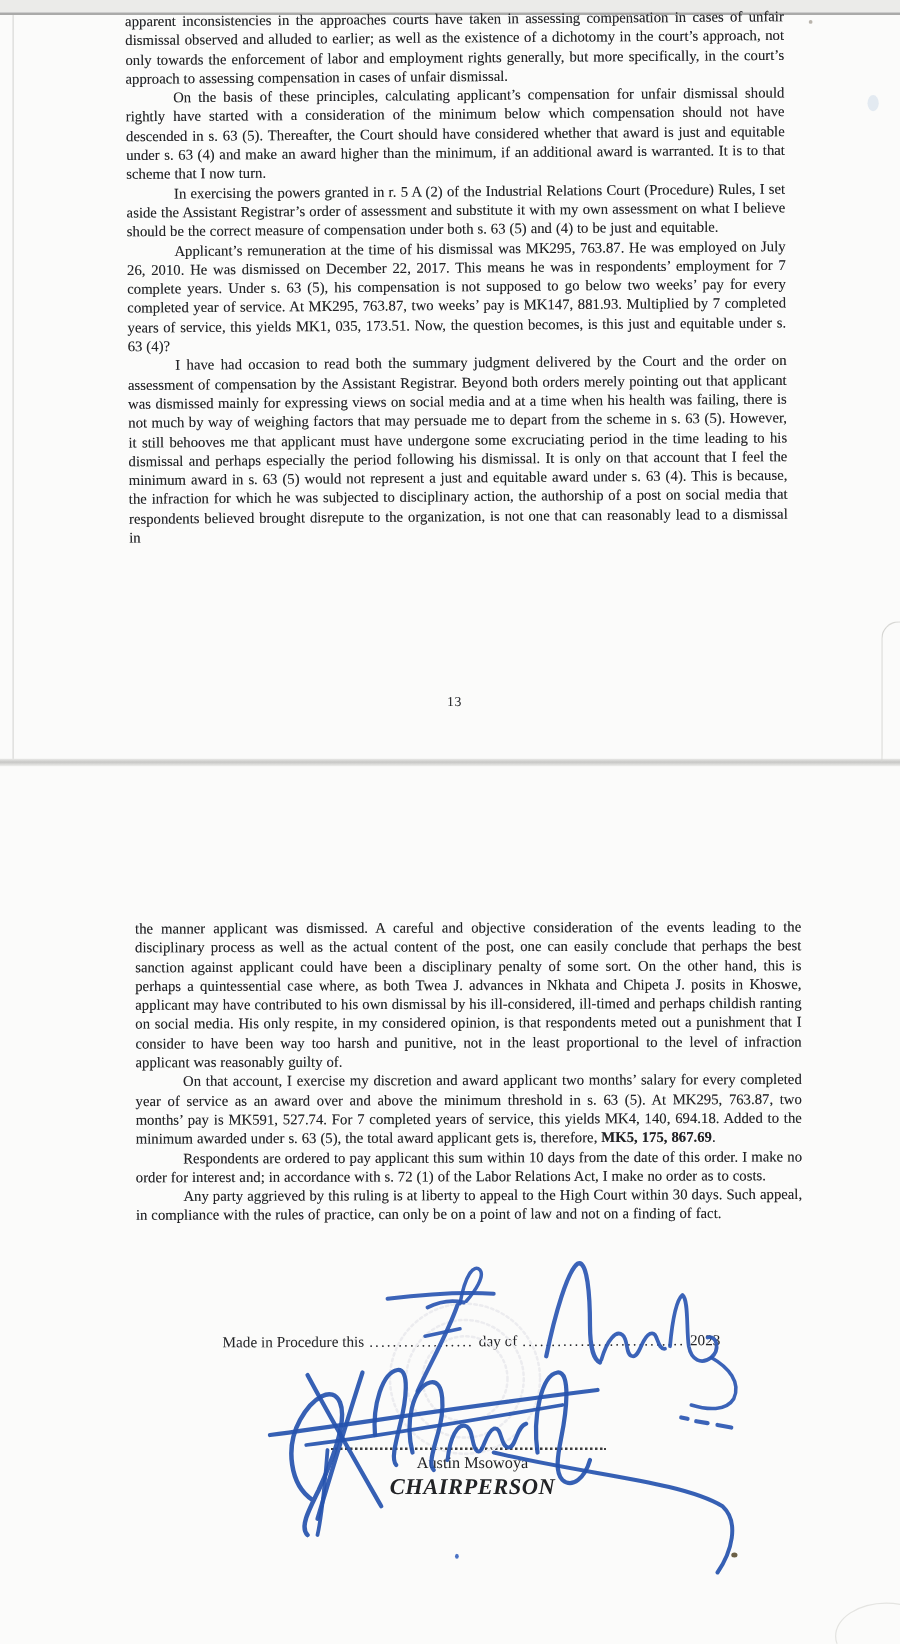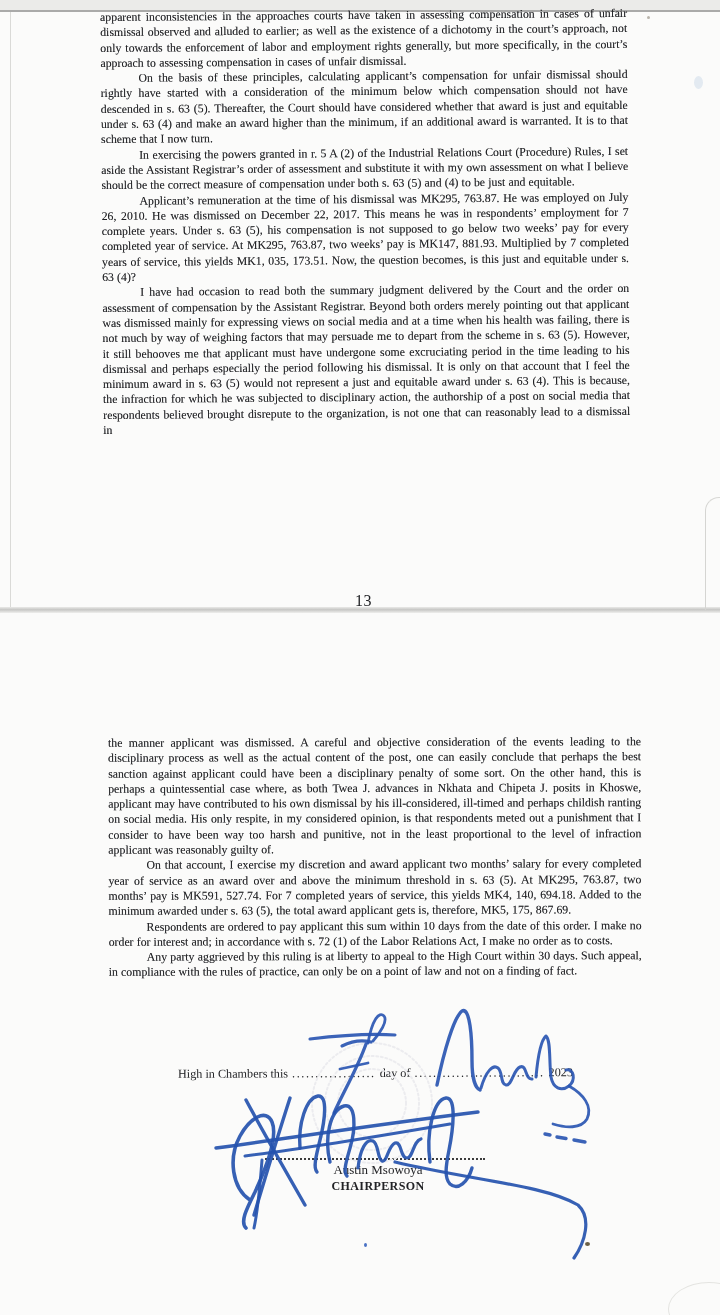--- a/index.html
+++ b/index.html
@@ -29,37 +29,37 @@
   .textblock{
     position:absolute;font-size:11.8px;line-height:15.3px;text-align:justify;
     text-shadow:0 0 .4px rgba(20,20,25,.4);
     word-spacing:.2px;
   }
   .page1-text{left:100px;top:8px;width:527px;transform:rotate(-.45deg);transform-origin:50% 0;}
   .page2-text{left:108px;top:735px;width:533px;transform:rotate(-.18deg);transform-origin:50% 0;}
   .para{margin:0;text-indent:38px;}
   .para.no-indent{text-indent:0;}
   .it{}
-  .bd{font-weight:normal;}
+  .bd{font-weight:bold;}
 
   .page-number{position:absolute;left:100px;top:556px;width:527px;text-align:center;
-    font-size:16px;letter-spacing:.5px;margin-top:36px;}
+    font-size:11px;letter-spacing:.5px;}
 
   
   .date-line{position:absolute;left:178px;top:1066px;font-size:12.2px;white-space:nowrap;
     transform:rotate(-.25deg);}
   .dots{letter-spacing:1.6px;}
   .date-line .gap{display:inline-block;width:4px;}
 
   
   .sig-dotted-line{position:absolute;left:265px;top:1138px;width:220px;height:20px;
     border-bottom:2px dotted #3c3c3c;}
   .signatory{position:absolute;left:278px;top:1162px;width:200px;text-align:center;}
   .signatory .name{font-size:13px;}
-  .signatory .title{font-size:12px;font-weight:bold;letter-spacing:.4px;margin-top:1px;}
+  .signatory .title{font-size:18px;font-weight:bold;letter-spacing:.4px;margin-top:1px;font-style:italic;}
   .ink-svg{position:absolute;left:180px;top:995px;width:440px;height:290px;}
   .ink-svg path,.ink-svg circle{fill:none;stroke-linecap:round;stroke-linejoin:round;}
   .seal{stroke:#ececef;stroke-width:2;stroke-dasharray:2 2.6;}
   .ink{stroke:#2a56b2;opacity:.92;}
   .ink.heavy{stroke:#2552ae;}
 </style>
 </head>
 <body>
 
 <div class="scan-top"></div>
@@ -83,21 +83,21 @@
 <div class="page-number">13</div>
 
 <div class="textblock page2-text">
     <p class="para no-indent"><span>the manner applicant was dismissed. A careful and objective consideration of the events leading to the disciplinary process as well as the actual content of the post, one can easily conclude that perhaps the best sanction against applicant could have been a disciplinary penalty of some sort. On the other hand, this is perhaps a quintessential case where, as both Twea J. advances in </span><span class="it">Nkhata</span><span> and Chipeta J. posits in </span><span class="it">Khoswe</span><span>, applicant may have contributed to his own dismissal by his ill-considered, ill-timed and perhaps childish ranting on social media. His only respite, in my considered opinion, is that respondents meted out a punishment that I consider to have been way too harsh and punitive, not in the least proportional to the level of infraction applicant was reasonably guilty of.</span></p>
     <p class="para"><span>On that account, I exercise my discretion and award applicant two months’ salary for every completed year of service as an award over and above the minimum threshold in s. 63 (5). At MK295, 763.87, two months’ pay is MK591, 527.74. For 7 completed years of service, this yields MK4, 140, 694.18. Added to the minimum awarded under s. 63 (5), the total award applicant gets is, therefore, </span><span class="bd">MK5, 175, 867.69</span><span>.</span></p>
     <p class="para"><span>Respondents are ordered to pay applicant this sum within 10 days from the date of this order. I make no order for interest and; in accordance with s. 72 (1) of the Labor Relations Act, I make no order as to costs.</span></p>
     <p class="para"><span>Any party aggrieved by this ruling is at liberty to appeal to the High Court within 30 days. Such appeal, in compliance with the rules of practice, can only be on a point of law and not on a finding of fact.</span></p>
   </div>
 
 <div class="date-line">
-  <span>High in Chambers this</span><span class="gap"></span><span class="dots">..................</span><span class="gap"></span><span>day of</span><span class="gap"></span><span class="dots">............................</span><span class="gap"></span><span>2023</span>
+  <span>Made in Procedure this</span><span class="gap"></span><span class="dots">..................</span><span class="gap"></span><span>day of</span><span class="gap"></span><span class="dots">............................</span><span class="gap"></span><span>2023</span>
 </div>
 
 <div class="sig-dotted-line"></div>
 <div class="signatory">
   <div class="name">Austin Msowoya</div>
   <div class="title">CHAIRPERSON</div>
 </div>
 
 <svg class="ink-svg" viewBox="0 0 440 290">
 

